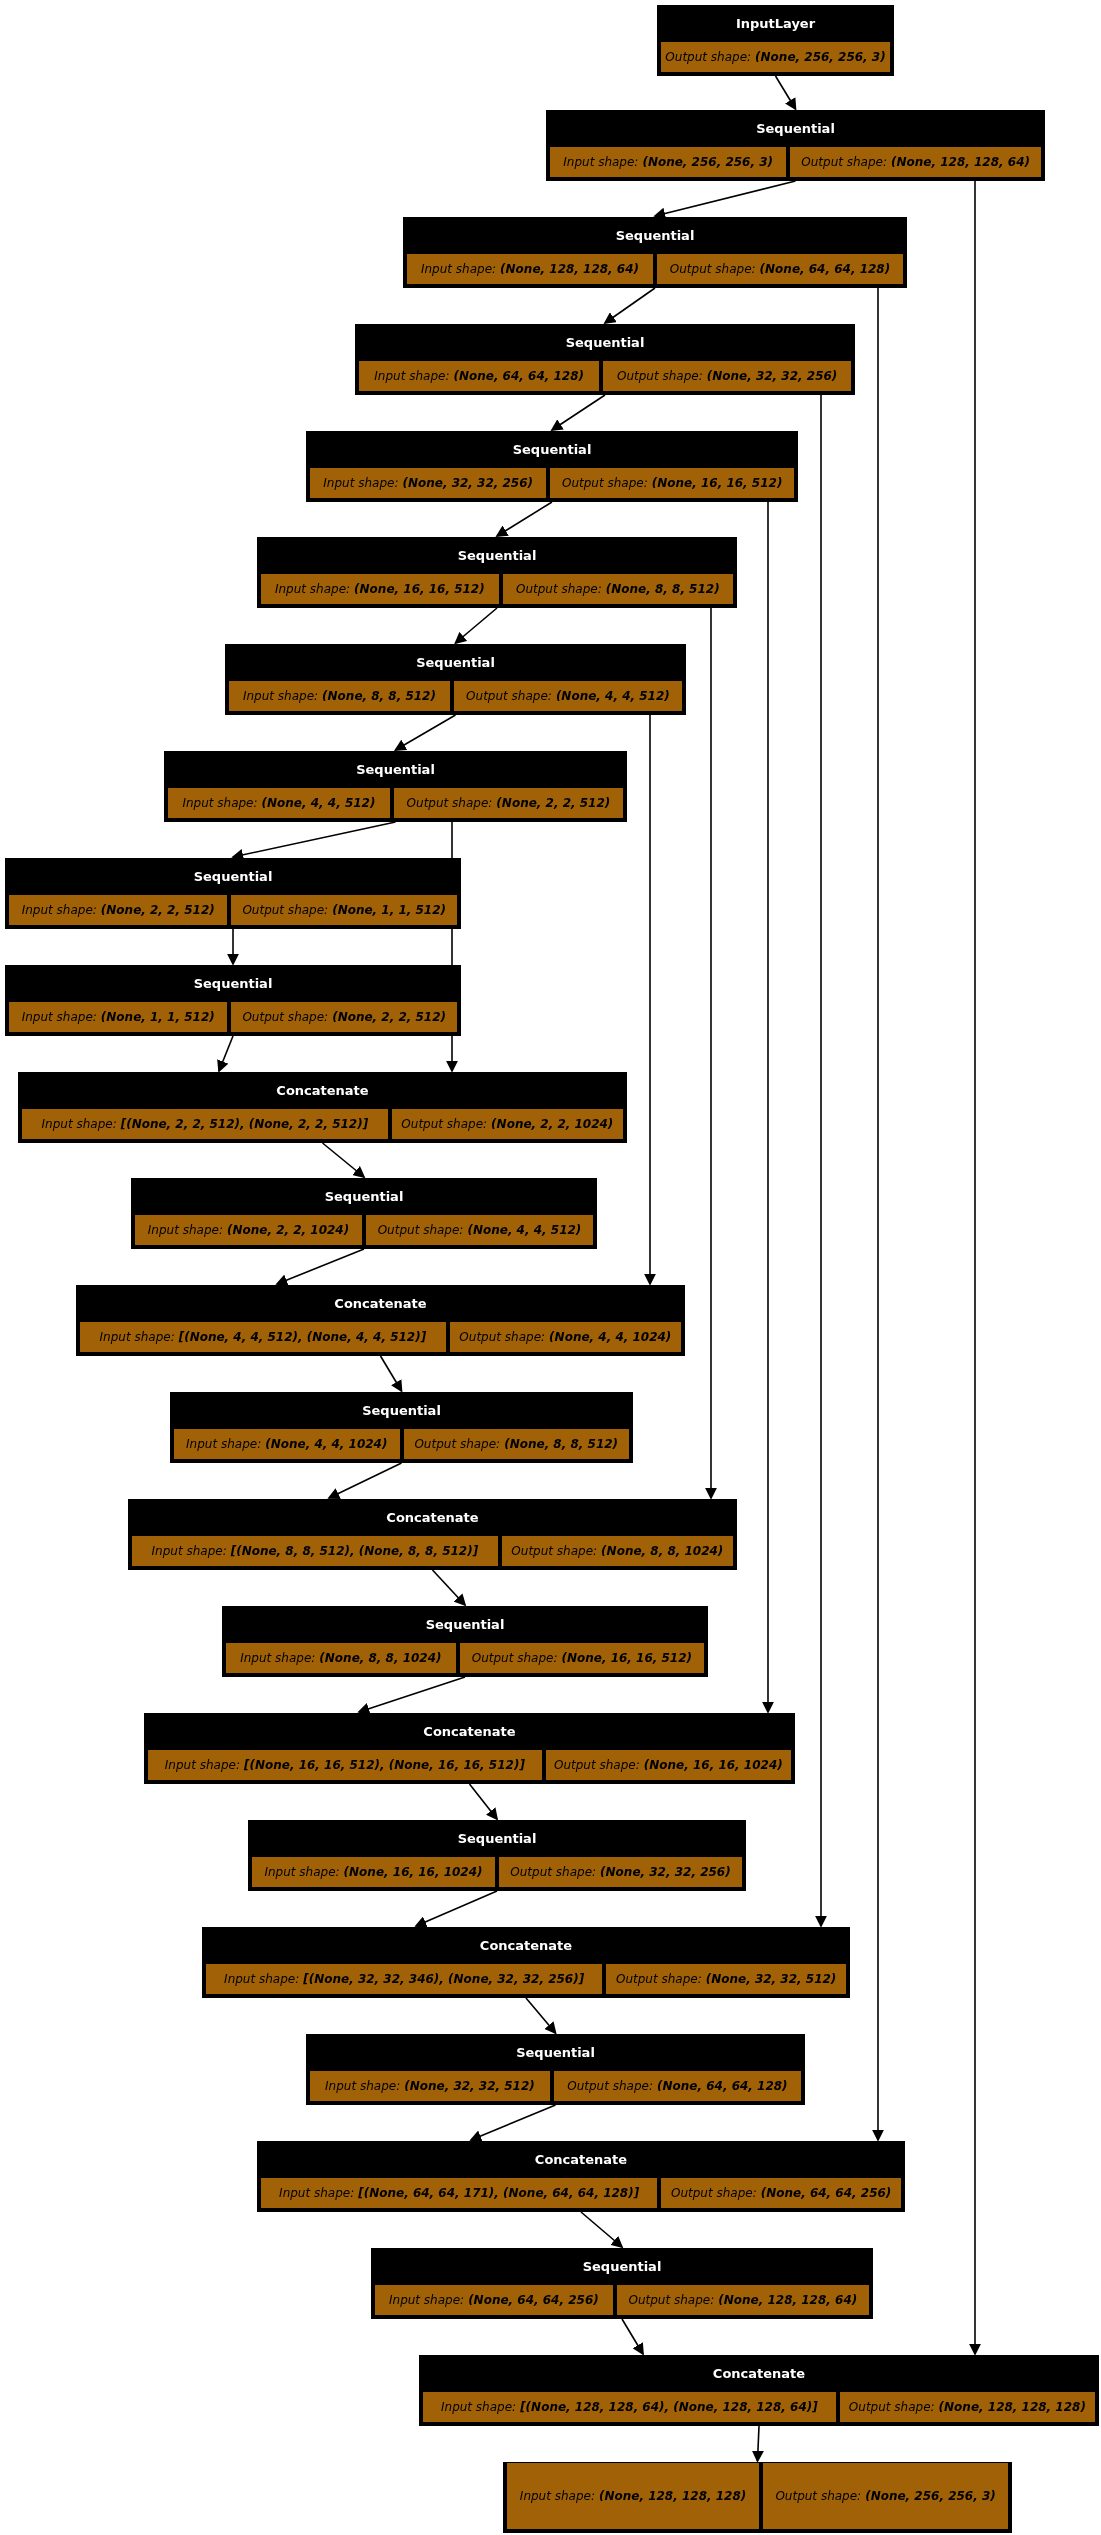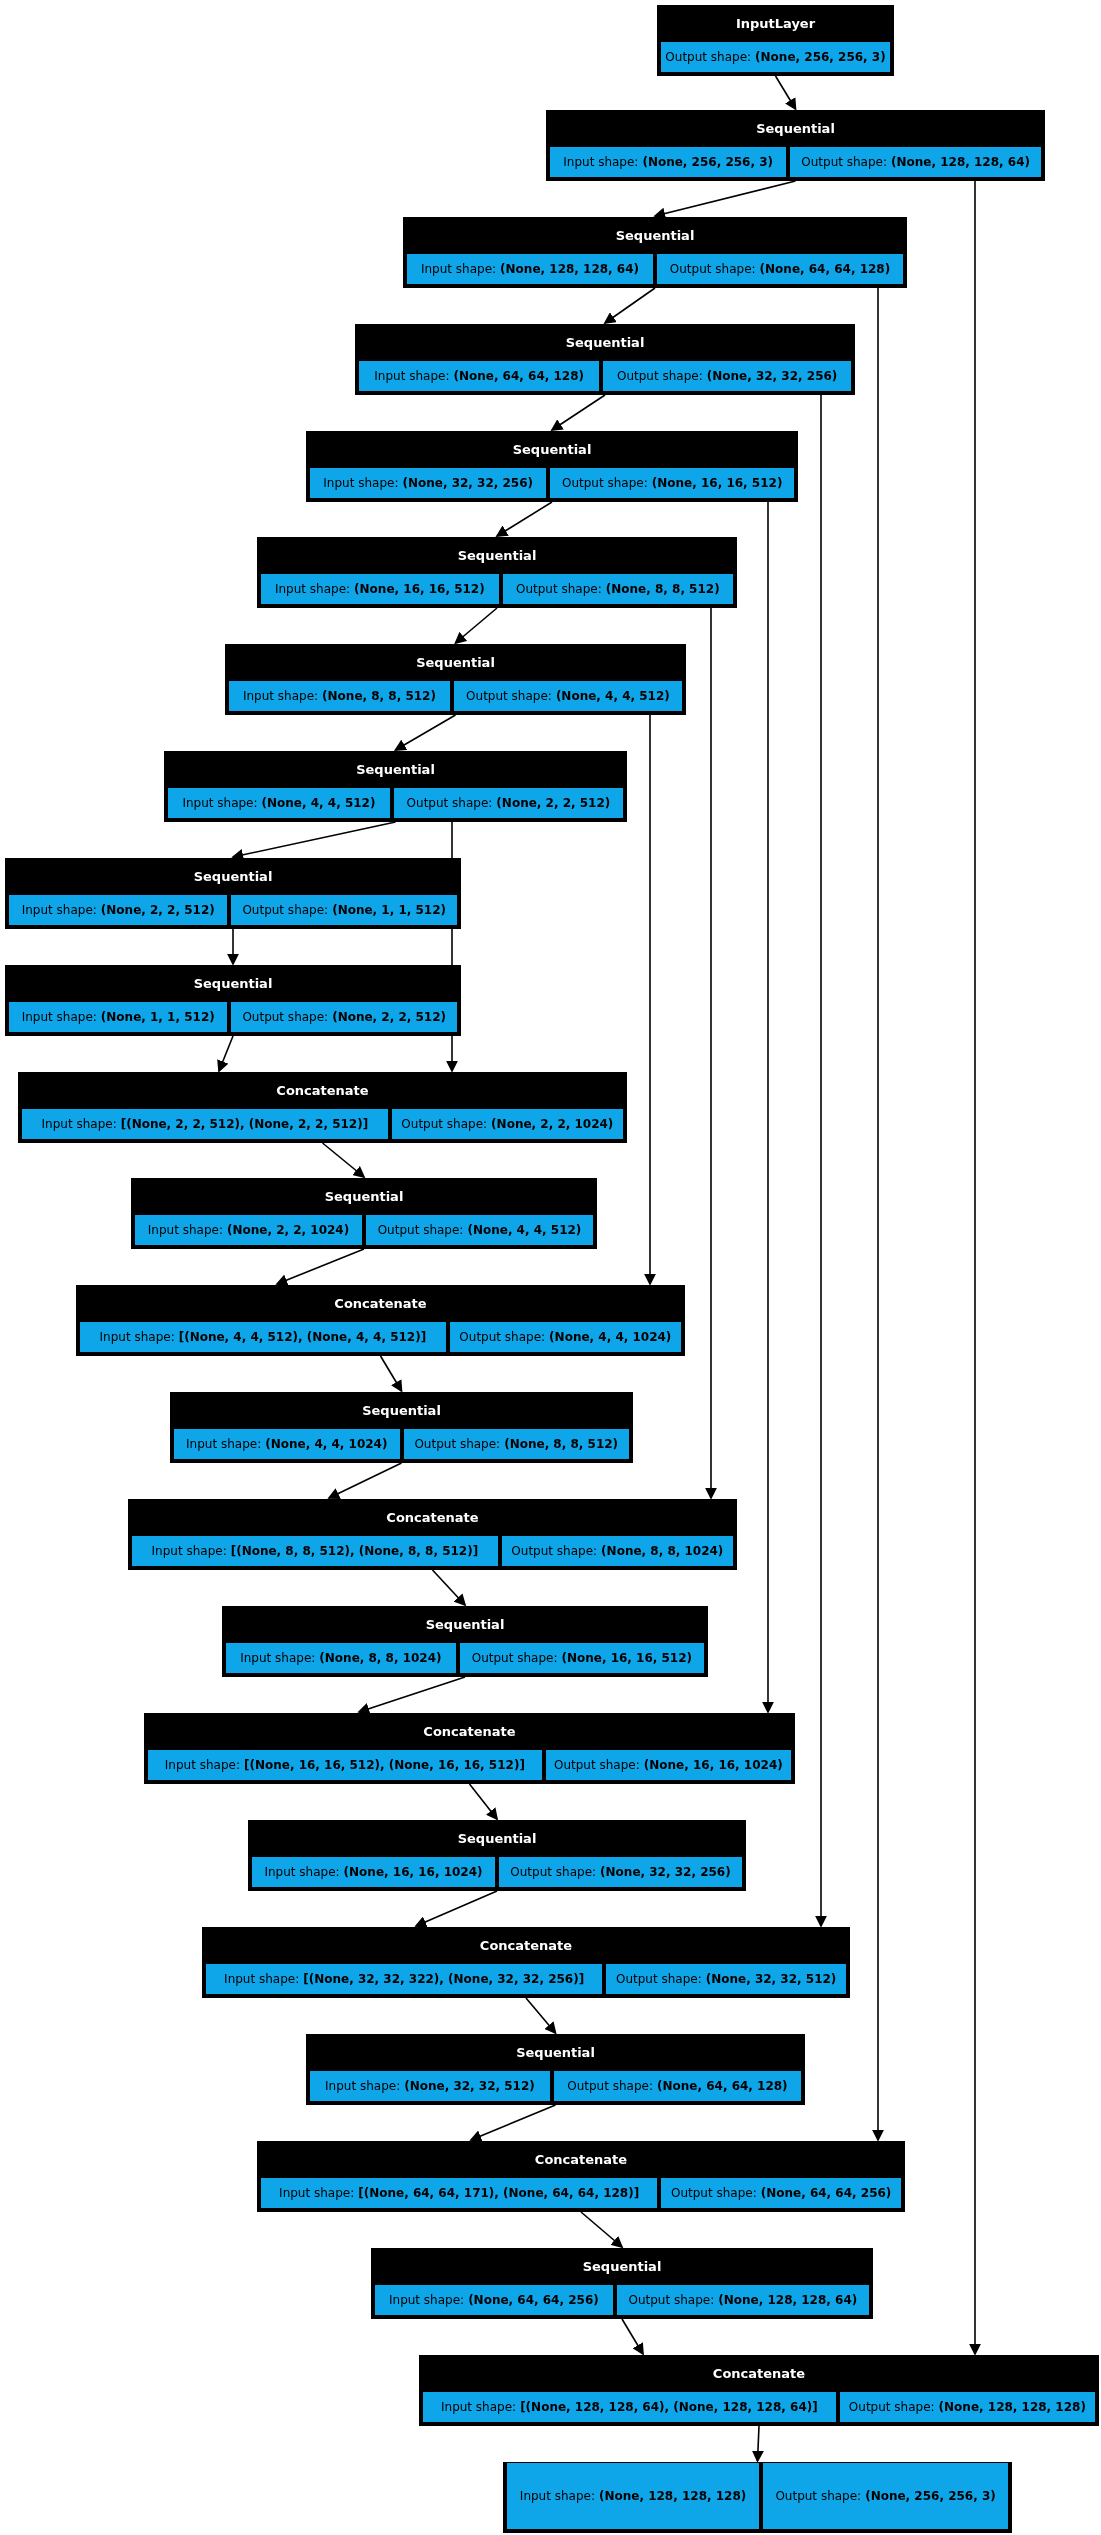--- a/index.html
+++ b/index.html
@@ -41,30 +41,31 @@
     white-space: nowrap;
     overflow: hidden;
   }
   .shape-row {
     display: flex;
     gap: 4px;
     padding: 0 3px 3px 3px;
     flex: 1;
   }
   .shape-cell {
-    background: #0ea5e9;
+    background: #a16207;
     color: #000000;
     font-size: 12px;
     display: flex;
     align-items: center;
     justify-content: center;
     padding: 2px 6px;
     white-space: nowrap;
     overflow: hidden;
     flex-basis: 0;
+    font-style: italic;
   }
   .shape-cell .shape-value {
     font-weight: bold;
     margin-left: 4px;
   }
   .edge-line {
     stroke: #000000;
     stroke-width: 1.6;
     fill: none;
   }
@@ -341,21 +342,21 @@
         <span>Output shape:</span>
           <span class="shape-value">(None, 32, 32, 256)</span>
       </div>
     </div>
   </div>
     <div class="layer-node" style="left: 202px; top: 1927px; width: 648px; height: 71px;">
     <div class="layer-title">Concatenate</div>
     <div class="shape-row">
       <div class="shape-cell" style="flex-grow: 54;">
         <span>Input shape:</span>
-          <span class="shape-value">[(None, 32, 32, 322), (None, 32, 32, 256)]</span>
+          <span class="shape-value">[(None, 32, 32, 346), (None, 32, 32, 256)]</span>
       </div>
       <div class="shape-cell" style="flex-grow: 32;">
         <span>Output shape:</span>
           <span class="shape-value">(None, 32, 32, 512)</span>
       </div>
     </div>
   </div>
     <div class="layer-node" style="left: 306px; top: 2034px; width: 499px; height: 71px;">
     <div class="layer-title">Sequential</div>
     <div class="shape-row">

